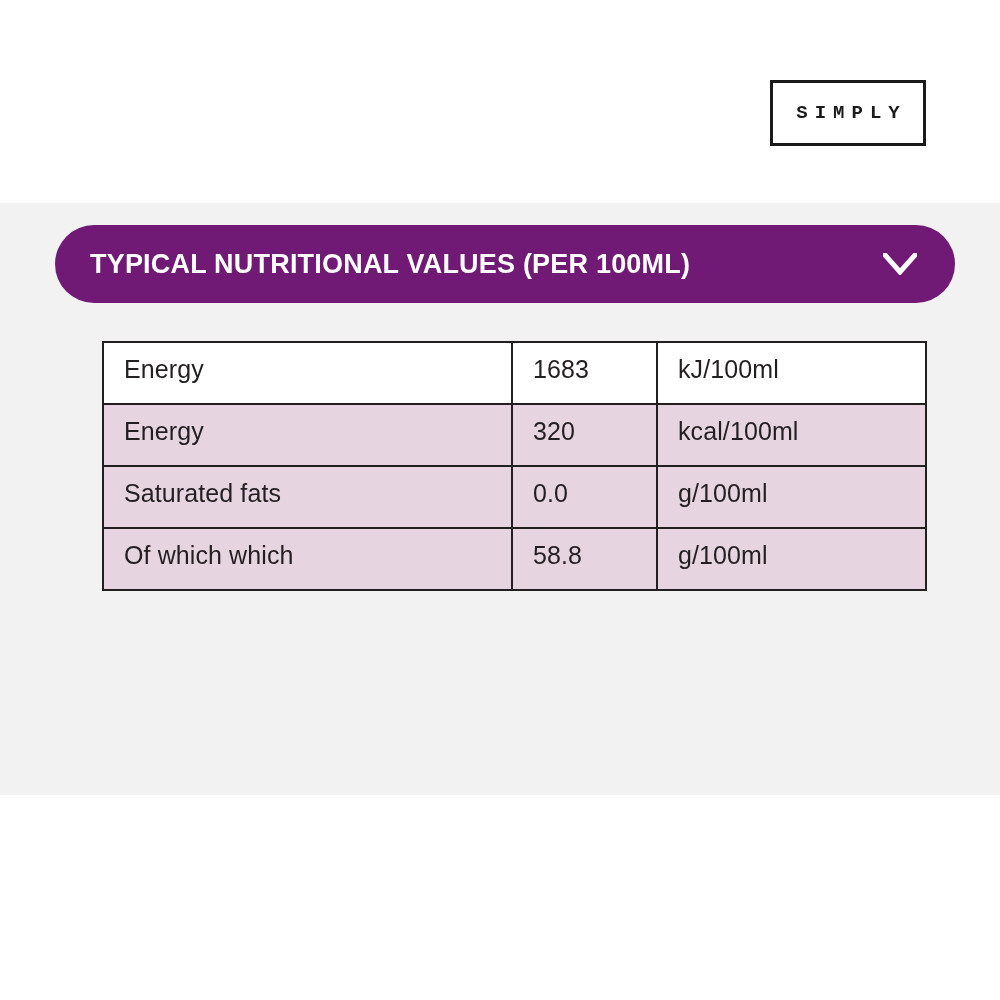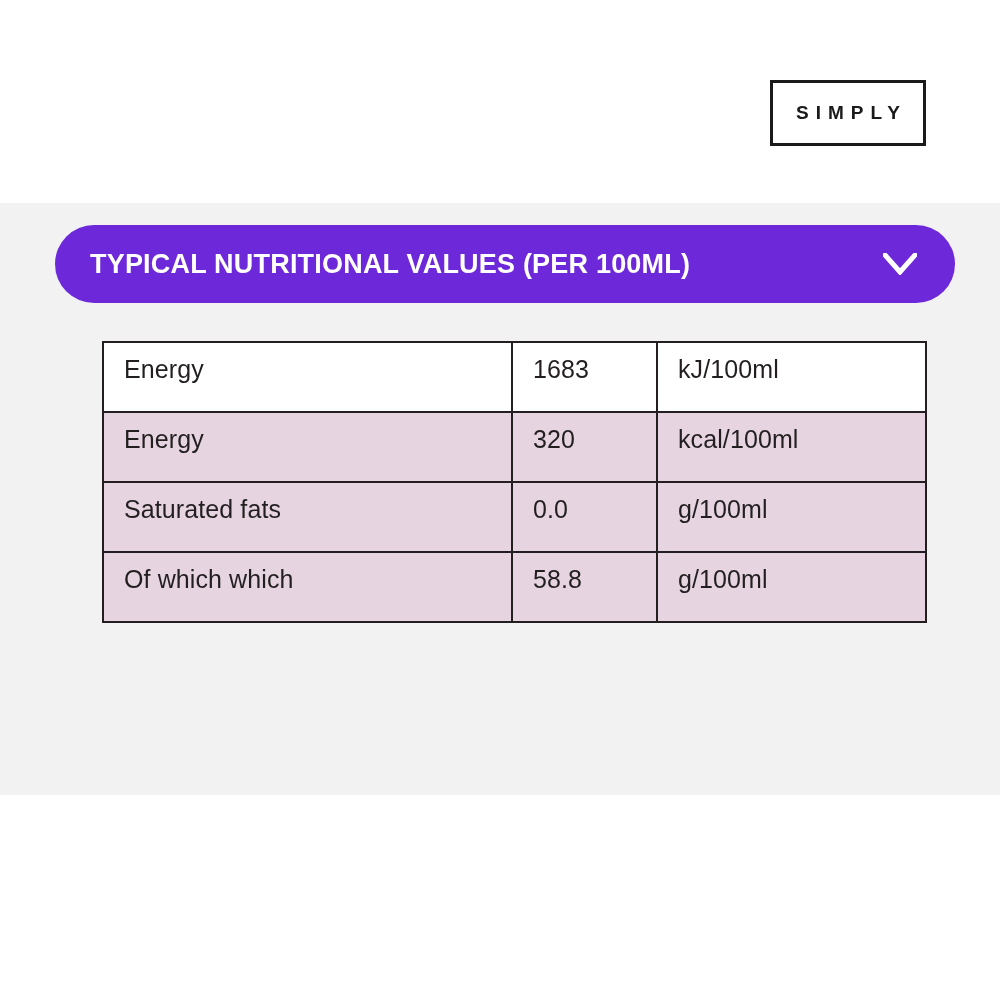--- a/index.html
+++ b/index.html
@@ -23,21 +23,21 @@
     top: 80px;
     width: 156px;
     height: 66px;
     border: 3px solid #1a1a1a;
     box-sizing: border-box;
     display: flex;
     align-items: center;
     justify-content: center;
   }
   .logo-text {
-    font-family: Liberation Sans, sans-serif;
+    font-family: Liberation Mono, monospace;
     font-size: 19px;
     font-weight: 700;
     letter-spacing: 7px;
     color: #1a1a1a;
     text-indent: 7px;
   }
 
   
   .panel {
     position: absolute;
@@ -48,21 +48,21 @@
     background: #f2f2f2;
   }
 
   
   .header-pill {
     position: absolute;
     left: 55px;
     top: 225px;
     width: 900px;
     height: 78px;
-    background: #6d28d9;
+    background: #701a75;
     border-radius: 39px;
     display: flex;
     align-items: center;
     box-sizing: border-box;
     padding: 0 38px 0 35px;
   }
   .header-title {
     color: #ffffff;
     font-size: 27px;
     font-weight: 700;
@@ -81,21 +81,21 @@
     position: absolute;
     left: 102px;
     top: 341px;
     width: 823px;
     border-collapse: collapse;
     table-layout: fixed;
   }
   .nutrition-table td {
     border: 2px solid #231f20;
     height: 52px;
-    padding: 0 0 16px 20px;
+    padding: 0 0 8px 20px;
     font-size: 25px;
     font-weight: 400;
     color: #231f20;
     vertical-align: middle;
     line-height: 1;
     letter-spacing: 0.1px;
   }
   .col-name  { width: 409px; }
   .col-value { width: 145px; }
   .col-unit  { width: 269px; }

